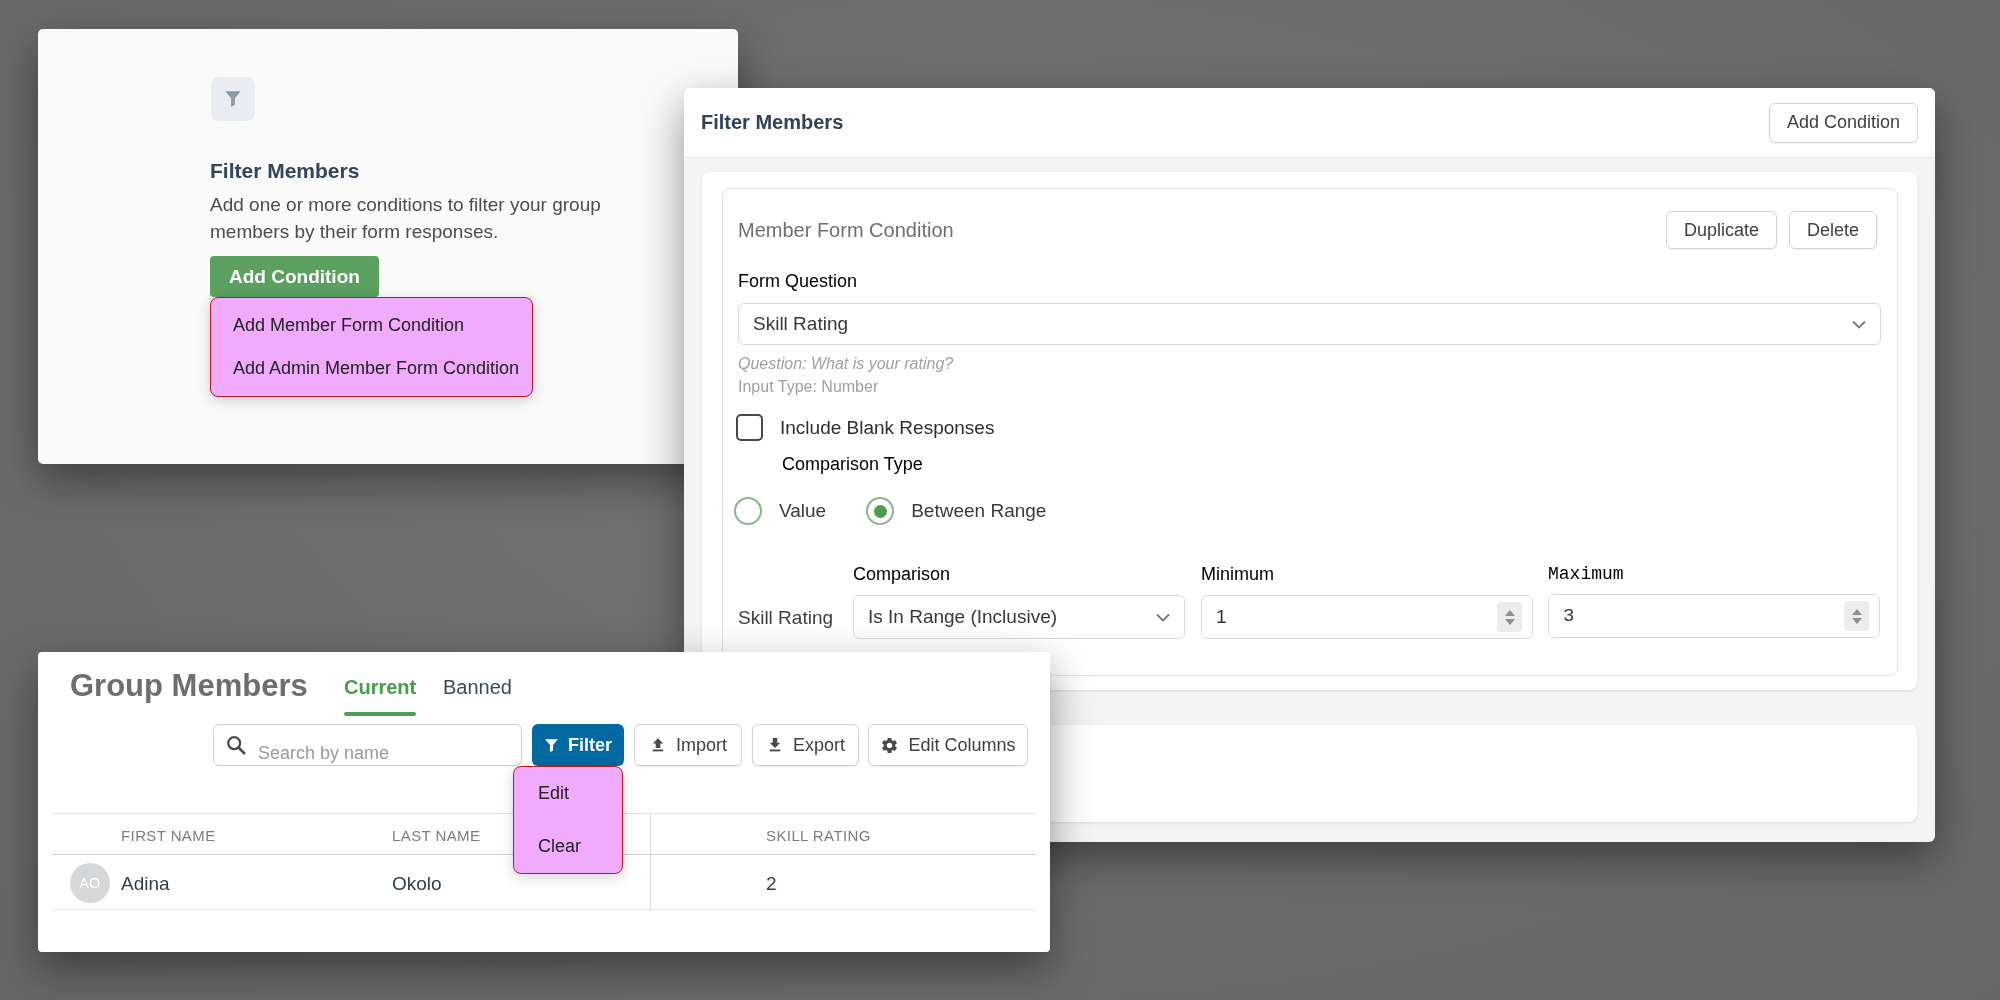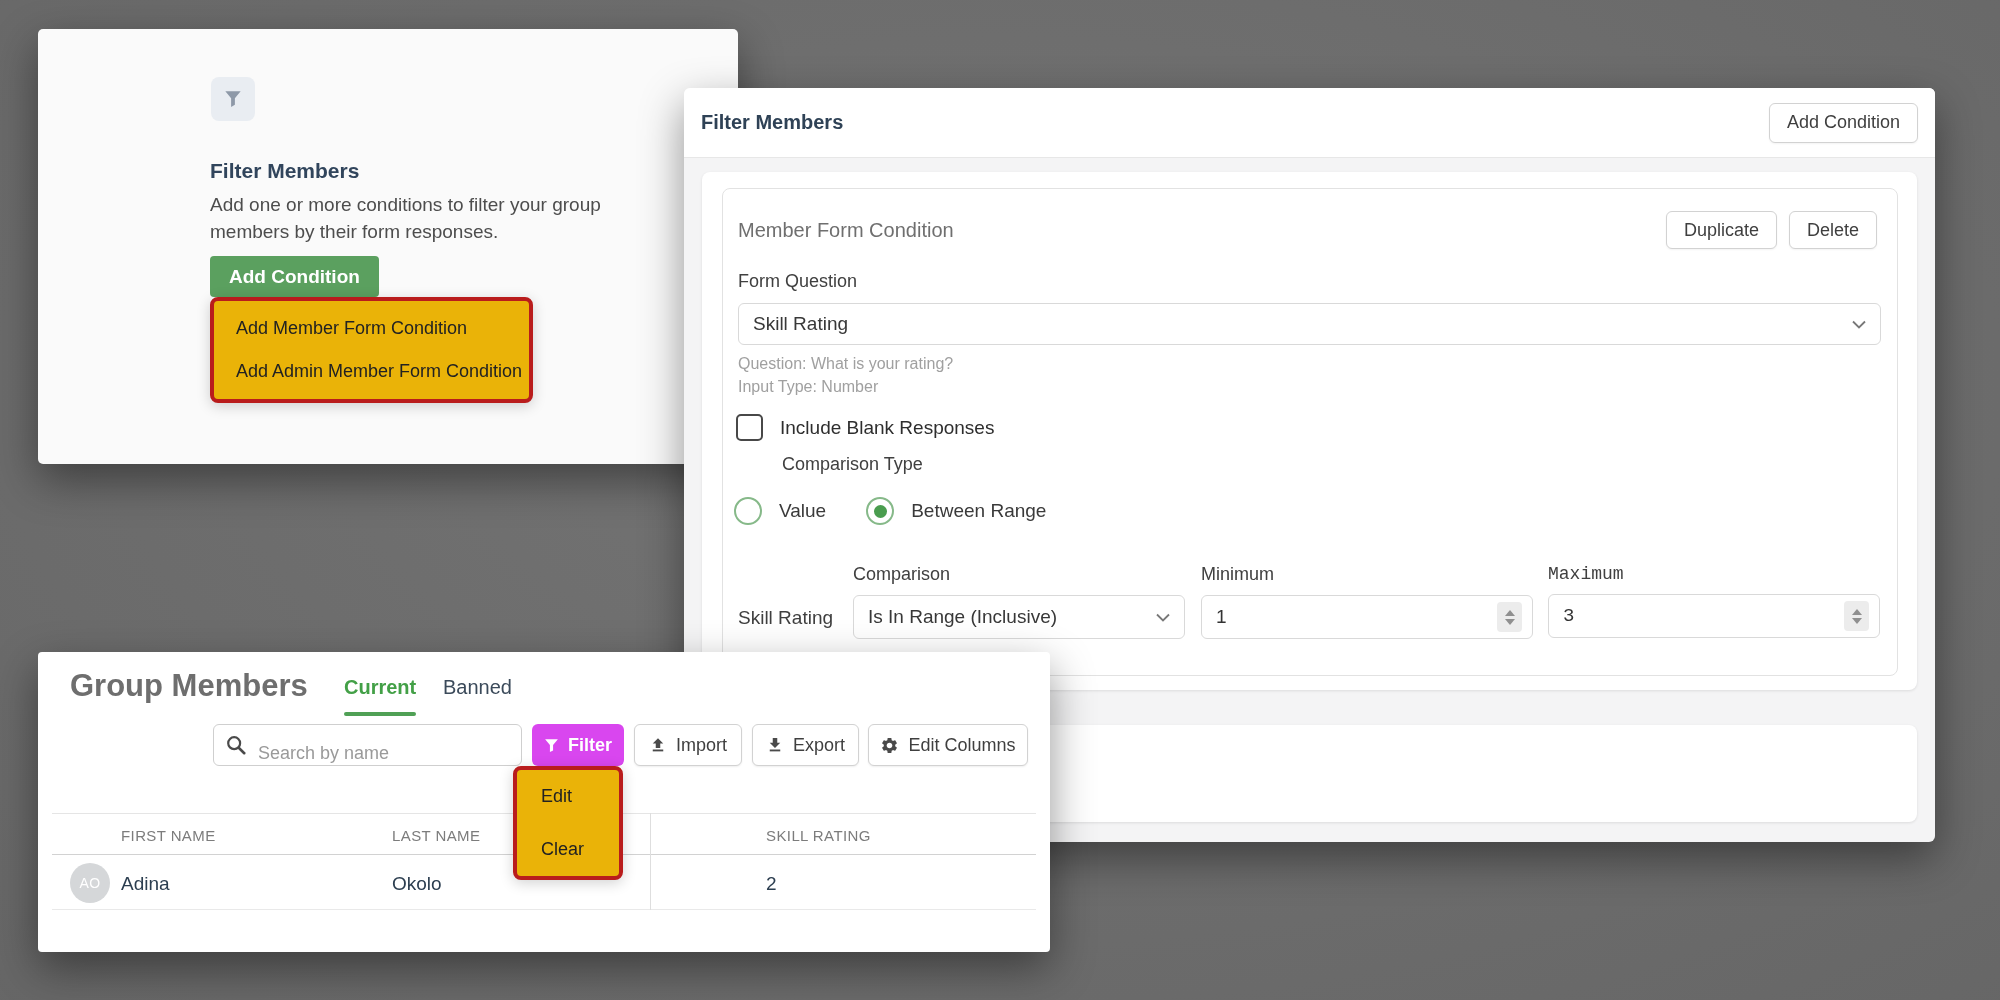--- a/index.html
+++ b/index.html
@@ -11,43 +11,43 @@
   }
   .panel { position:absolute; background:#fff; border-radius:5px; box-shadow:0 16px 44px rgba(0,0,0,.42); }
 
   
   .p1 { left:38px; top:29px; width:700px; height:435px; background:#fafafa; }
   .p1 .icon-box { position:absolute; left:173px; top:48px; width:44px; height:44px; background:#e9edf2; border-radius:8px; display:flex; align-items:center; justify-content:center; }
   .p1 h2 { position:absolute; left:172px; top:130px; font-size:21px; font-weight:700; color:#31455c; }
   .p1 .desc { position:absolute; left:172px; top:162px; width:410px; font-size:19px; line-height:27px; color:#4d4d4d; }
   .btn-green { display:inline-flex; align-items:center; gap:10px; background:#5ba05f; color:#fff; border:none; border-radius:4px; font-size:19px; font-family:inherit; cursor:pointer; }
   .p1 .btn-green { position:absolute; left:172px; top:227px; height:41px; padding:0 19px; font-weight:600; }
-  .menu { position:absolute; background:#eab308; border-radius:8px; box-shadow:0 3px 14px rgba(0,0,0,.18); border:4px solid #b91c1c; }
+  .menu { position:absolute; background:#f0abfc; border-radius:8px; box-shadow:0 3px 14px rgba(0,0,0,.18); border:1px solid #b91c1c; }
   .p1 .menu { left:172px; top:268px; width:323px; padding:6px 0; }
   .menu .menu-item { padding:11px 22px; font-size:18px; color:#222; cursor:pointer; white-space:nowrap; }
 
   
   .p2 { left:684px; top:88px; width:1251px; height:754px; background:#f4f4f5; border-radius:6px; overflow:hidden; }
   .p2-header { position:absolute; top:0; left:0; right:0; height:70px; background:#fff; border-bottom:1px solid #e7e7e7; display:flex; align-items:center; justify-content:space-between; padding:0 17px; }
   .p2-header .title { font-size:20px; font-weight:600; color:#2f4256; }
   .btn-outline { display:inline-flex; align-items:center; gap:9px; background:#fff; border:1px solid #d2d2d2; border-radius:6px; color:#3f3f3f; font-size:18px; font-family:inherit; cursor:pointer; box-shadow:0 1px 2px rgba(0,0,0,.05); }
   .p2-header .btn-outline { height:40px; padding:0 17px; }
   .outer-card { position:absolute; left:18px; top:84px; width:1215px; height:518px; background:#fff; border-radius:8px; box-shadow:0 1px 3px rgba(0,0,0,.10); }
   .inner-card { position:absolute; left:38px; top:100px; width:1176px; height:488px; background:#fff; border:1px solid #e2e2e2; border-radius:8px; }
   .mfc-head { position:absolute; left:15px; top:22px; right:20px; display:flex; align-items:center; justify-content:space-between; }
   .mfc-head .mfc-title { font-size:20px; color:#6f6f6f; font-weight:500; }
   .mfc-head .btns { display:flex; gap:12px; }
   .mfc-head .btn-outline { height:38px; padding:8px 17px; }
-  .field-label { font-size:18px; color:#404040; }
+  .field-label { font-size:18px; color:#000000; }
   .lbl-formq { position:absolute; left:15px; top:82px; }
   .selectbox { position:absolute; background:#fff; border:1px solid #d9d9d9; border-radius:6px; display:flex; align-items:center; padding:0 14px; font-size:19px; color:#383838; cursor:pointer; }
   .selectbox .chev { margin-left:auto; }
   .sel-formq { left:15px; top:114px; width:1143px; height:42px; }
   .helper { position:absolute; left:15px; font-size:16px; color:#a0a0a0; }
-  .helper.h1 { top:166px; } .helper.h2 { top:189px; }
+  .helper.h1 { top:166px;font-style:italic; } .helper.h2 { top:189px; }
   .check-row { position:absolute; left:13px; top:225px; display:flex; align-items:center; gap:17px; cursor:pointer; }
   .checkbox { width:27px; height:27px; border:2px solid #484848; border-radius:5px; background:#fff; }
   .check-row .clabel { font-size:19px; color:#2e2e2e; }
   .lbl-comptype { position:absolute; left:15px; top:265px;margin-left:44px; }
   .radio-row { position:absolute; left:11px; top:308px; display:flex; align-items:center; }
   .radio { width:28px; height:28px; border:2px solid #86b989; border-radius:50%; background:#fff; display:flex; align-items:center; justify-content:center; cursor:pointer; }
   .radio .dot { width:13px; height:13px; border-radius:50%; background:#4a9d4f; }
   .radio-row .rlabel { font-size:19px; color:#3a3a3a; margin-left:17px; cursor:pointer; }
   .radio-row .r2 { margin-left:40px; }
   .cond-row { position:absolute; left:15px; top:375px; right:18px; height:80px; }
@@ -69,21 +69,21 @@
   .tab { position:absolute; top:24px; font-size:20px; cursor:pointer; }
   .tab-current { left:306px; color:#43a047; font-weight:600; }
   .tab-current .underline { position:absolute; left:0; right:0; top:36px; height:4px; border-radius:2px; background:#50a055; }
   .tab-banned { left:405px; color:#3b4a5a; }
   .toolbar-item { position:absolute; top:72px; height:42px; }
   .search-wrap { left:175px; width:309px; }
   .search-wrap input { width:100%; height:100%; border:1px solid #cfcfcf; border-radius:6px; padding:16px 12px 0 44px; font-size:18px; font-family:inherit; color:#333; background:#fff; }
   .search-wrap input::placeholder { color:#9a9a9a; }
   .search-wrap svg { position:absolute; left:12px; top:10px; }
   .tb-btn { display:inline-flex; align-items:center; justify-content:center; gap:9px; font-size:18px; border-radius:6px; cursor:pointer; }
-  .btn-filter { left:494px; width:92px; background:#d946ef; color:#fff; border:none; font-weight:600; }
+  .btn-filter { left:494px; width:92px; background:#0369a1; color:#fff; border:none; font-weight:600; }
   .tb-outline { background:#fff; border:1px solid #d2d2d2; color:#3f3f3f; box-shadow:0 1px 2px rgba(0,0,0,.07); }
   .btn-import { left:596px; width:108px; }
   .btn-export { left:714px; width:107px; }
   .btn-editcols { left:830px; width:160px; }
   .p3 .menu { left:475px; top:114px; width:110px; padding:0 0; z-index:5; }
   .p3 .menu .menu-item { padding:16px 24px; }
   .gm-table { position:absolute; left:14px; right:14px; top:161px; height:97px; }
   .gm-table .head { position:absolute; top:0; left:0; right:0; height:42px; border-top:1px solid #e5e5e5; border-bottom:1px solid #d2d2d2; }
   .gm-table .row { position:absolute; top:42px; left:0; right:0; height:55px; border-bottom:1px solid #e9e9e9; }
   .gm-th { position:absolute; top:13px; font-size:15px; color:#7c7c7c; letter-spacing:.4px; }

